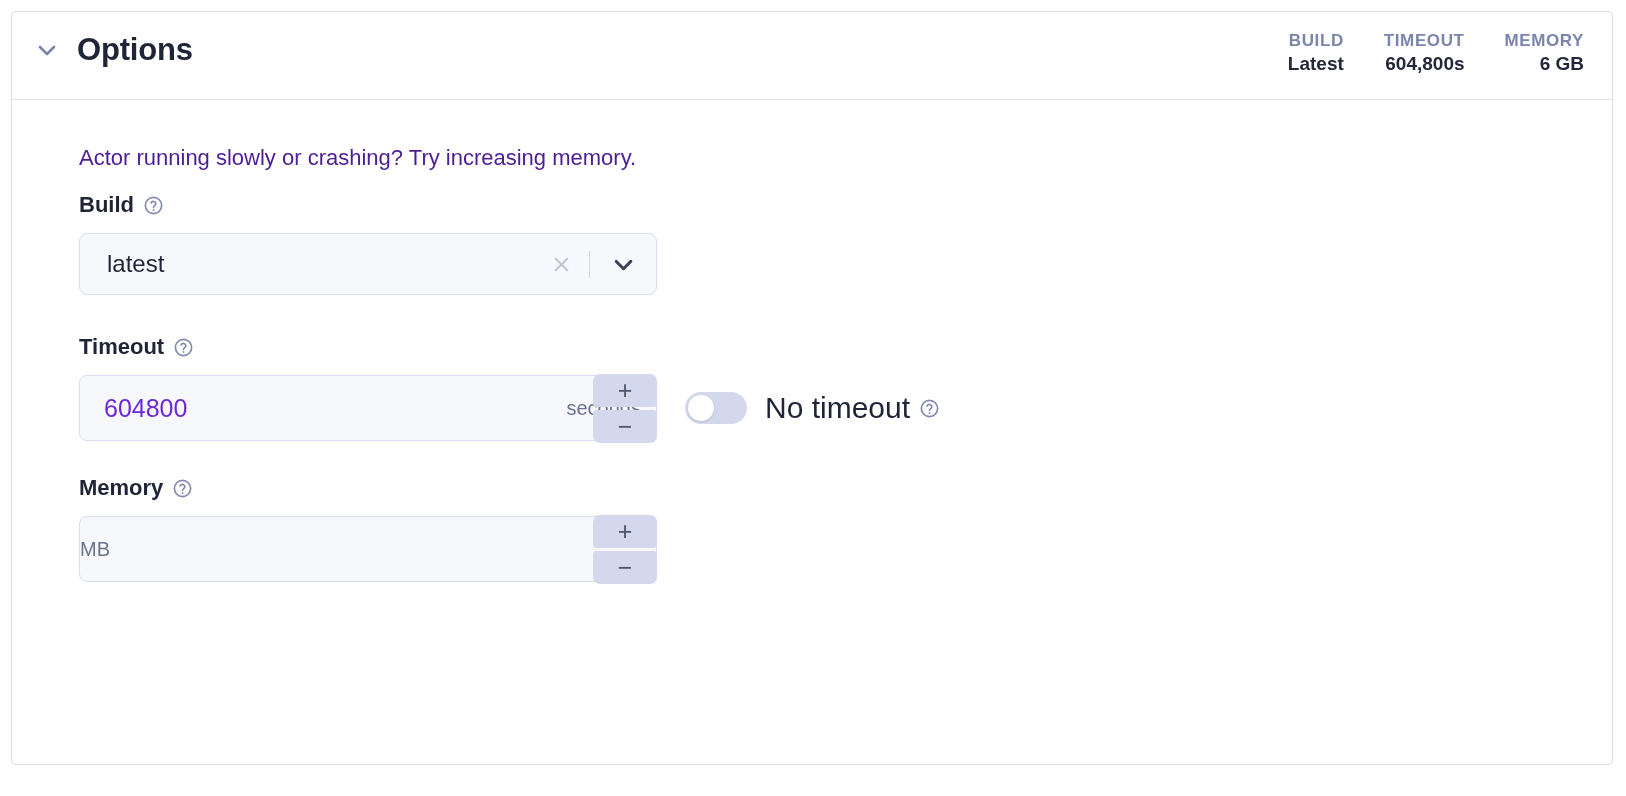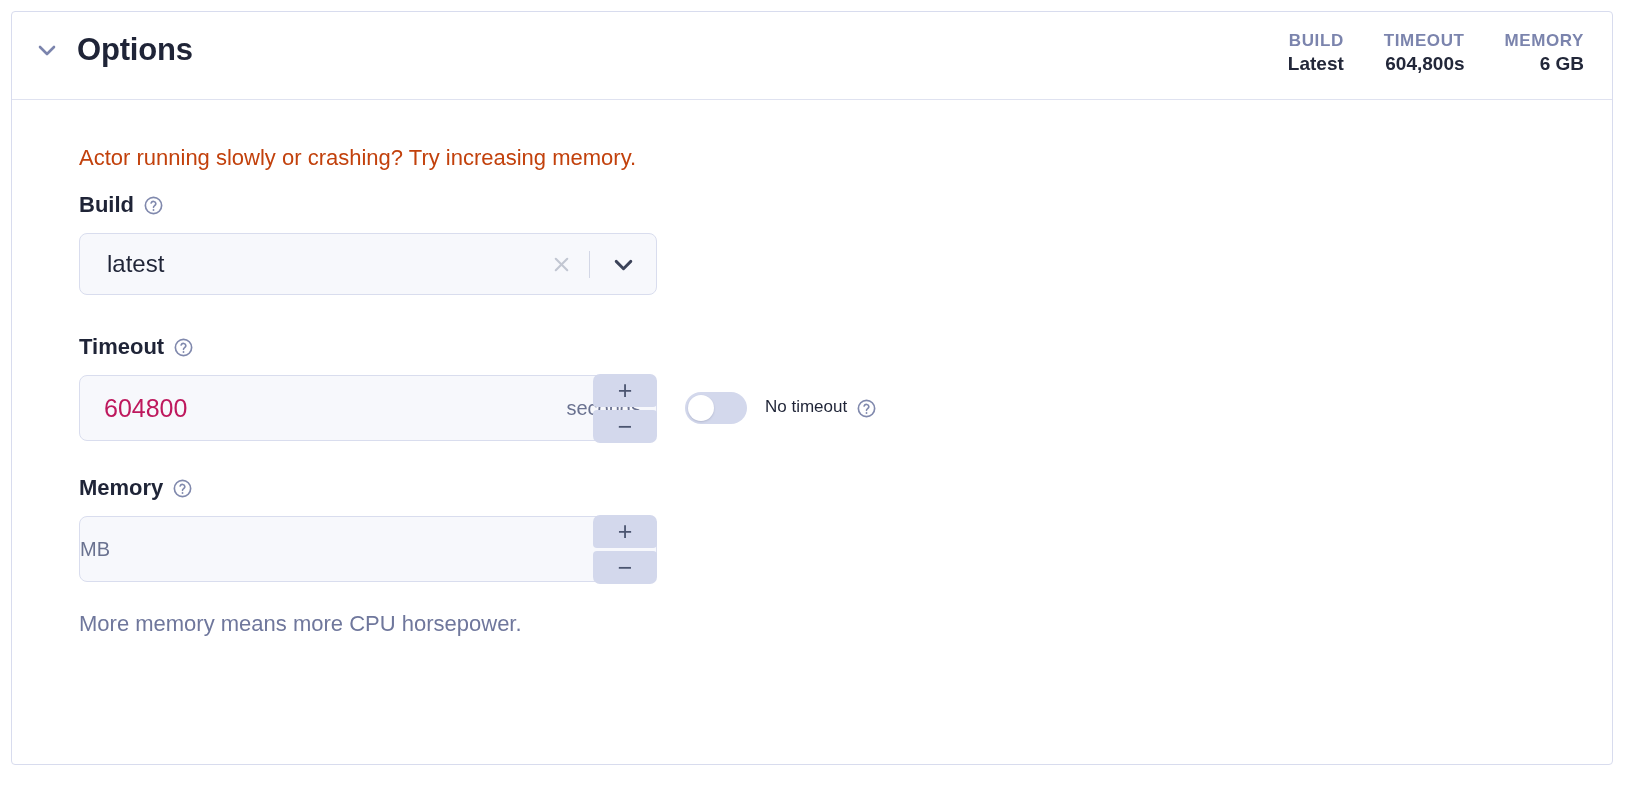--- a/index.html
+++ b/index.html
@@ -92,21 +92,21 @@
   
   .card-body {
     position: relative;
     padding: 0;
   }
   .intro-text {
     position: absolute;
     left: 67px;
     top: 47px;
     font-size: 22px;
-    color: #c2410c;
+    color: #4c1d95;
     line-height: 1;
   }
 
   .field-label {
     display: flex;
     align-items: center;
     gap: 9px;
     font-size: 22px;
     font-weight: bold;
     color: #1f2437;
@@ -179,21 +179,21 @@
     background: #f7f8fc;
     border: 1.5px solid #d9ddee;
     border-radius: 8px;
     display: flex;
     align-items: center;
   }
   .num-value {
     flex: 1;
     padding-left: 24px;
     font-size: 25px;
-    color: #be185d;
+    color: #6d28d9;
     line-height: 1;
     background: transparent;
     border: none;
     outline: none;
     font-family: "Liberation Sans", sans-serif;
   }
   .num-unit {
     font-size: 20px;
     color: #6a7290;
     line-height: 1;
@@ -241,23 +241,23 @@
     left: 3px;
     top: 3px;
     width: 26px;
     height: 26px;
     border-radius: 50%;
     background: #ffffff;
     box-shadow: 0 1px 2px rgba(40,46,80,0.18);
   }
   .toggle-label {
     display: flex;
-    align-items: flex-start;
+    align-items: center;
     gap: 9px;
-    font-size: 17px;
+    font-size: 30px;
     color: #1f2437;
     line-height: 1;
     white-space: nowrap;
   }
 
   .memory-hint {
     position: absolute;
     left: 67px;
     top: 505px;
     font-size: 22px;
@@ -387,17 +387,16 @@
           <span class="num-unit">MB</span>
           <span class="stepper">
             <span class="step-btn step-up">+</span>
             <span class="step-btn step-down">−</span>
           </span>
         </div>
       </div>
     </div>
 
     <div class="memory-hint">
-      <div>More memory means more CPU horsepower.</div>
     </div>
 
   </div>
 </div>
 
 </body></html>

